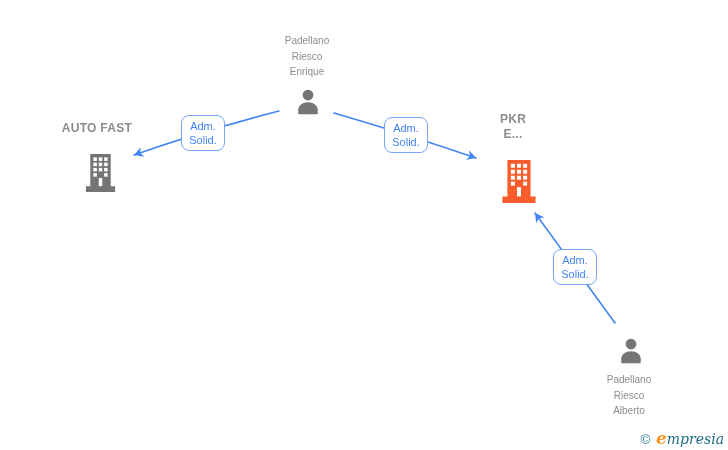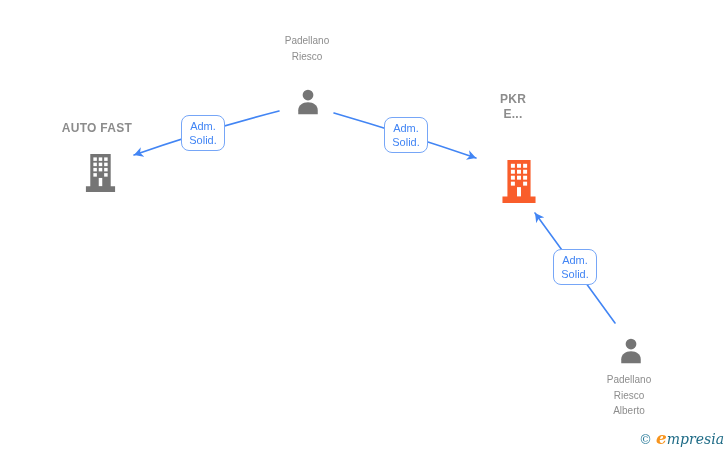--- a/index.html
+++ b/index.html
@@ -94,20 +94,21 @@
       </marker>
     </defs>
     <path d="M 279 111 Q 205 130 134 155" fill="none" stroke="#4285f4" stroke-width="1.6" stroke-linecap="round" marker-end="url(#arrowhead)"></path>
     <path d="M 334 113 Q 406 134 476 158" fill="none" stroke="#4285f4" stroke-width="1.6" stroke-linecap="round" marker-end="url(#arrowhead)"></path>
     <path d="M 615 323 L 535 213" fill="none" stroke="#4285f4" stroke-width="1.6" stroke-linecap="round" marker-end="url(#arrowhead)"></path>
   </svg>
 
   <div class="node-label person-label" style="left:247px; top:33px; width:120px;">
     <div>Padellano</div>
     <div>Riesco</div>
+    <div>Enrique</div>
   </div>
   <div class="node-icon" style="left:293px; top:87px;">
     <svg width="30" height="30" viewBox="0 0 24 24" class="fill-gray">
       <circle cx="12" cy="6.4" r="4.3"></circle>
       <path d="M12 12.2 C7.6 12.2 4.2 14.7 4.2 18.6 L4.2 21.8 L19.8 21.8 L19.8 18.6 C19.8 14.7 16.4 12.2 12 12.2 Z"></path>
     </svg>
   </div>
 
   <div class="node-label company-label" style="left:32px; top:121px; width:130px; line-height:15px;text-align:center;">
     <div>AUTO FAST</div>
@@ -125,21 +126,21 @@
         <rect x="7.1" y="9.5" width="2.4" height="2.4"></rect>
           <rect x="10.8" y="9.5" width="2.4" height="2.4"></rect>
           <rect x="14.5" y="9.5" width="2.4" height="2.4"></rect>
         <rect x="7.1" y="13.1" width="2.4" height="2.4"></rect>
           <rect x="14.5" y="13.1" width="2.4" height="2.4"></rect>
         <rect x="10.8" y="16.4" width="2.4" height="5.6"></rect>
       </g>
     </svg>
   </div>
 
-  <div class="node-label company-label" style="left:443px; top:92px; width:140px;">
+  <div class="node-label company-label" style="left:443px; top:112px; width:140px;">
     <div>PKR</div>
     <div>E...</div>
   </div>
   <div class="node-icon" style="left:499px; top:160px;">
     <svg width="40" height="43" viewBox="0 0 24 26" class="fill-orange">
       <path d="M5,0 H19 V22 H22 V26 H2 V22 H5 Z"></path>
       <g fill="#ffffff">
         <rect x="7.1" y="2.3" width="2.4" height="2.4"></rect>
           <rect x="10.8" y="2.3" width="2.4" height="2.4"></rect>
           <rect x="14.5" y="2.3" width="2.4" height="2.4"></rect>

